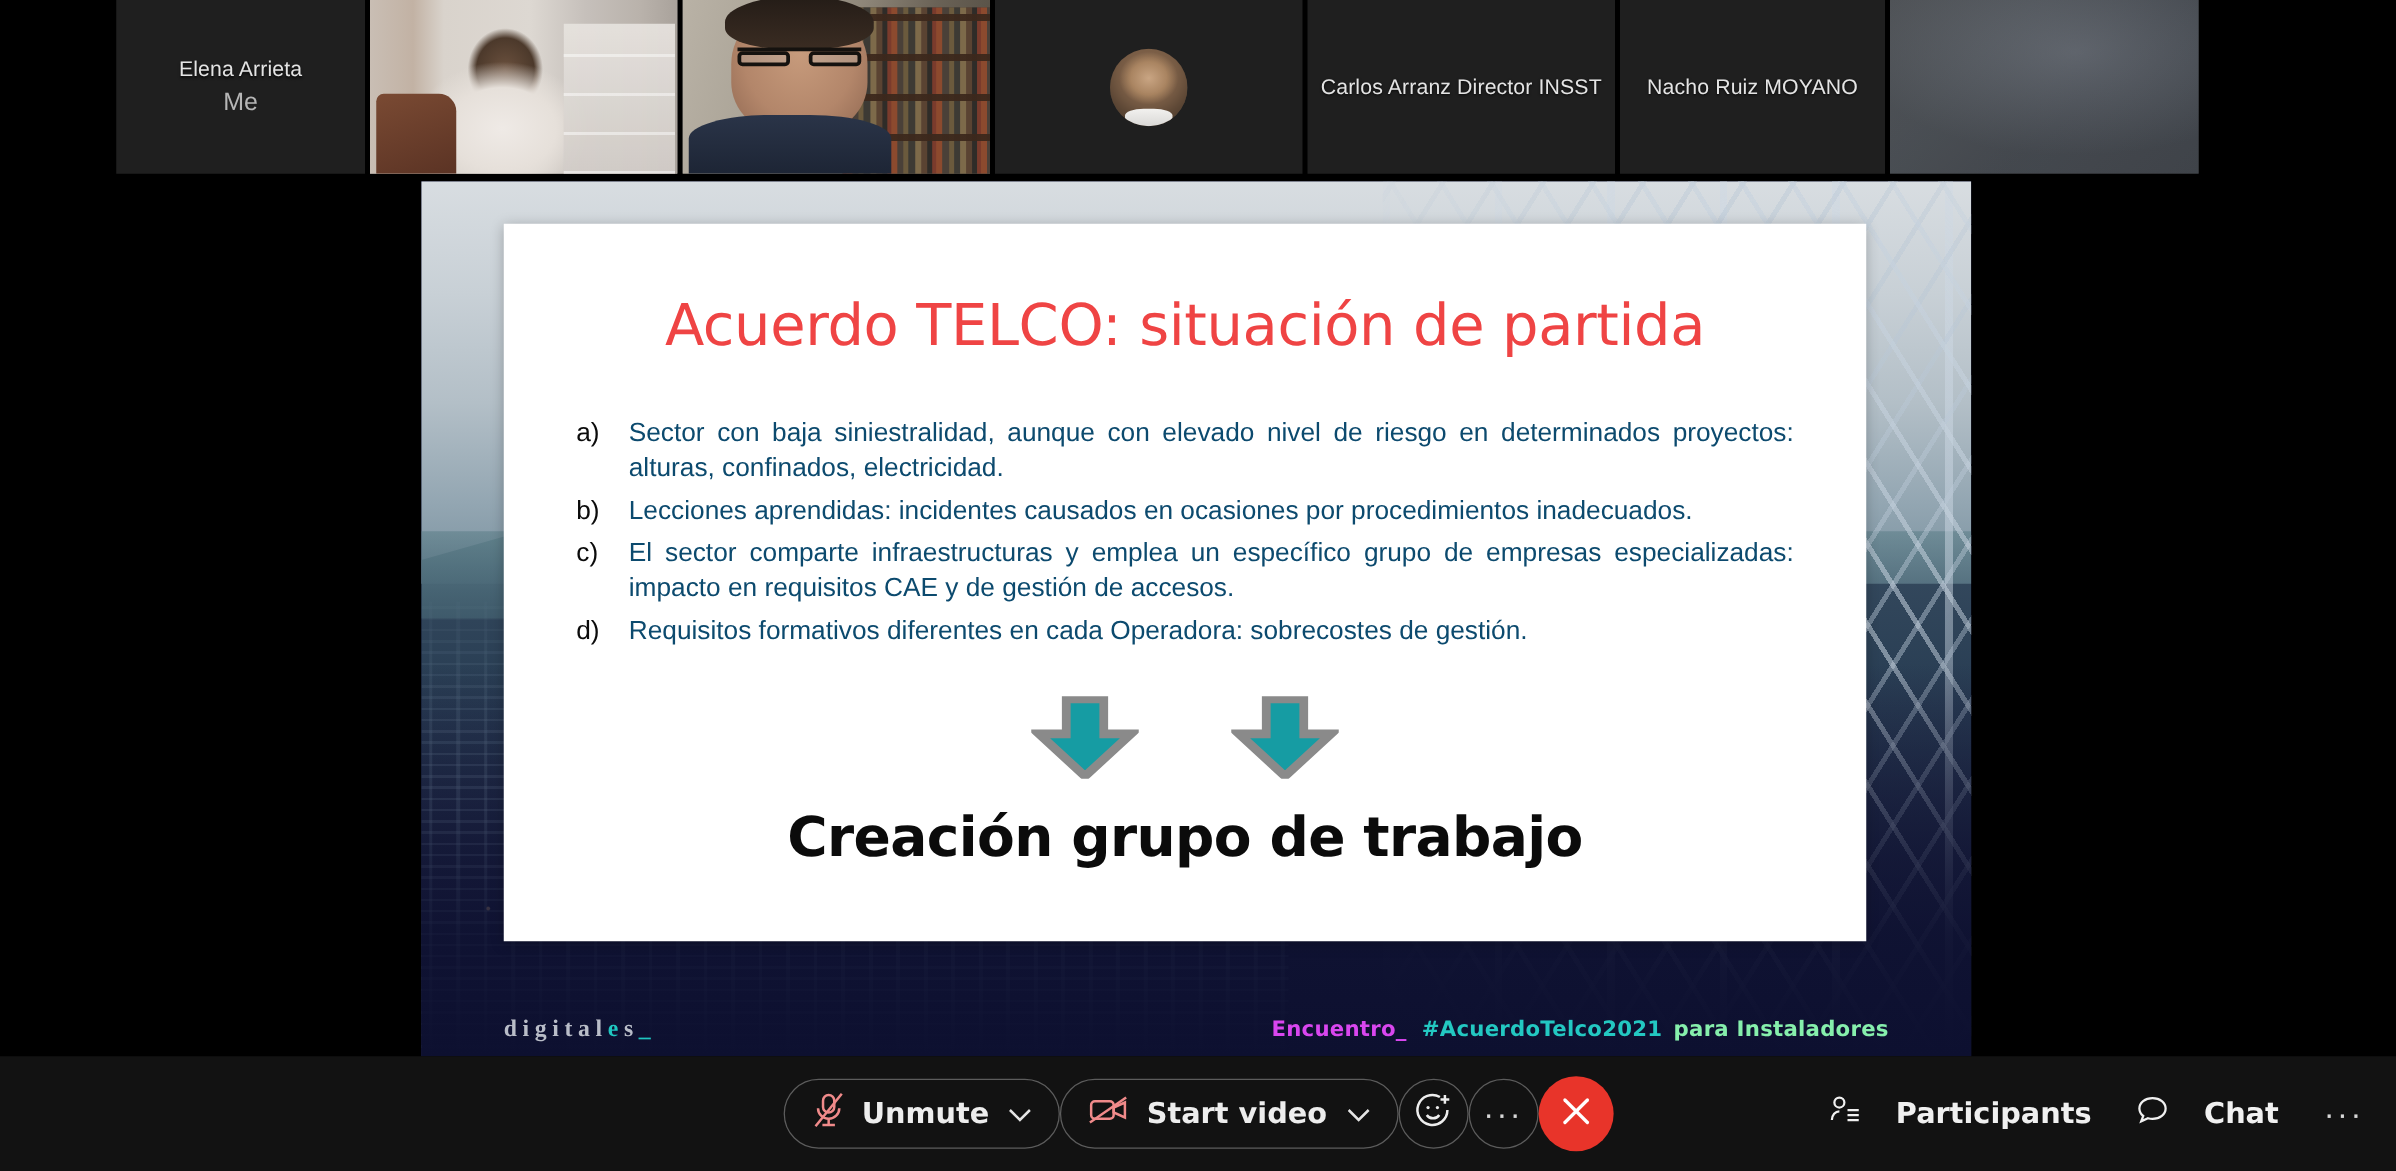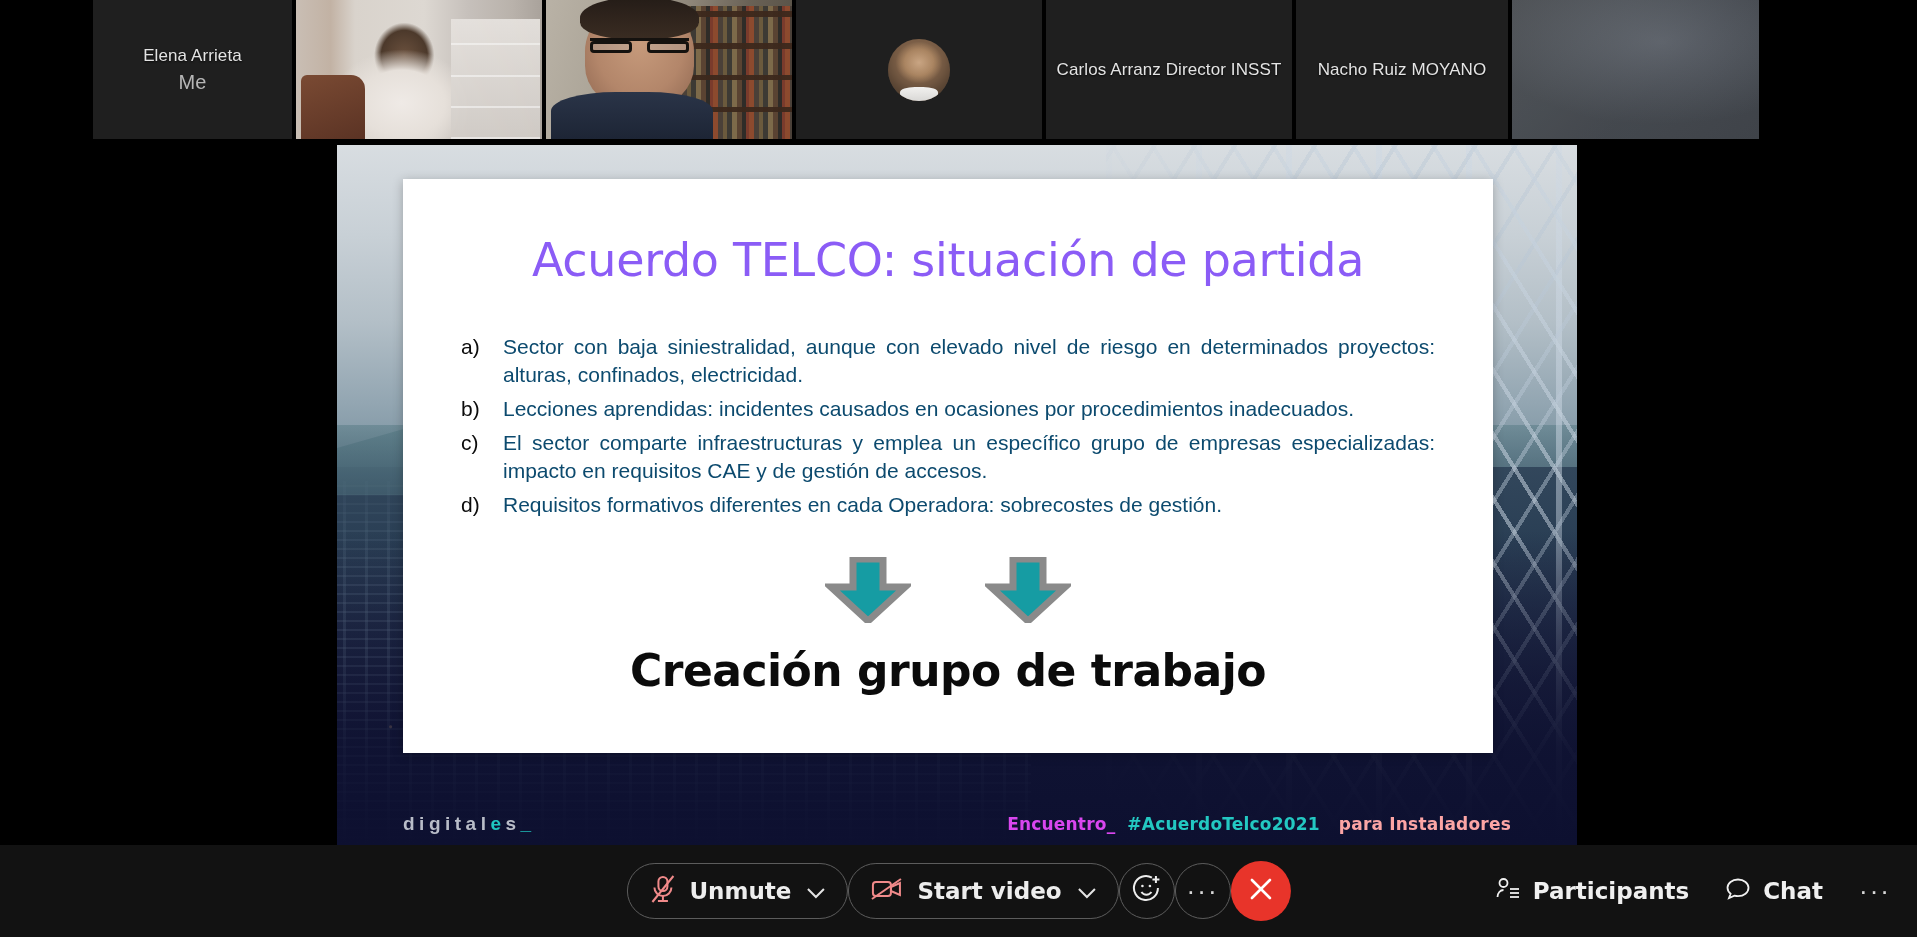--- a/index.html
+++ b/index.html
@@ -169,21 +169,21 @@
 
   
   .card {
     position: absolute; left: 66px; top: 34px;
     width: 1090px; height: 574px;
     background: #fff;
     box-shadow: 0 2px 10px rgba(0,0,0,.25);
     padding: 32px 30px;
   }
   .slide-title {
-    color: #8b5cf6; font-size: 46px; font-weight: 400;
+    color: #ef4444; font-size: 46px; font-weight: 400;
     text-align: center; margin-top: 22px; letter-spacing: -.3px;
     font-family: "DejaVu Sans", sans-serif;
   }
   .bullets { margin: 46px 28px 0 28px; }
   .bullet { display: flex; margin-bottom: 6px; }
   .bullet-mark {
     width: 42px; flex: 0 0 42px; color: #0b0b0b;
     font-size: 21px; line-height: 1.33;
   }
   .bullet-text {
@@ -202,31 +202,31 @@
     font-family: "DejaVu Sans", sans-serif;
   }
 
   
   .slide-footer {
     position:absolute; left:0; bottom:10px; width:100%;
     display:flex; align-items:center; justify-content:space-between;
     padding: 0 66px;
   }
   .logo {
-    font-family: Liberation Sans, sans-serif; font-size: 19px;
+    font-family: Liberation Serif, serif; font-size: 19px;
     letter-spacing: 4.5px; color: #b9bdc8; font-weight: 700;
   }
   .logo .e { color: #1fc6c0; }
   .logo .us { color: #b9bdc8; }
   .logo .cursor { color: #1fc6c0; }
   .foot-right { font-size: 17px; font-weight: 700; letter-spacing:.2px;
     font-family: "DejaVu Sans", sans-serif; }
   .foot-enc { color: #d946ef; font-weight: 700; margin-right: 12px; }
   .foot-tag { color: #23c8c2; }
-  .foot-rest { color: #fca5a5; margin-left: 19px; }
+  .foot-rest { color: #86efac; margin-left: 9px; }
 
   
   #toolbar {
     position:absolute; left:0; bottom:0; width:100%; height:92px;
     background:#121212;
     display:flex; align-items:center;
   }
   .tb-center {
     position:absolute; left:50%; transform:translateX(-50%);
     display:flex; align-items:center; 
@@ -247,21 +247,21 @@
   }
   .leave-btn {
     width:60px; height:60px; border-radius:50%;
     background:#e8342a; display:flex; align-items:center; justify-content:center;
     cursor:pointer; border:none;
   }
   .tb-right {
     position:absolute; right:26px; display:flex; align-items:center; gap:36px;
   }
   .tb-item {
-    display:flex; align-items:center; gap:12px; color:#f0f0f0;
+    display:flex; align-items:center; gap:28px; color:#f0f0f0;
     font-size:23px; font-weight:700; cursor:pointer;
     font-family:"DejaVu Sans", sans-serif;
   }
   .dots { letter-spacing:2px; color:#d8d8d8; font-size:26px; cursor:pointer; }
 </style>
 </head>
 <body>
 
 <div id="app">
 

